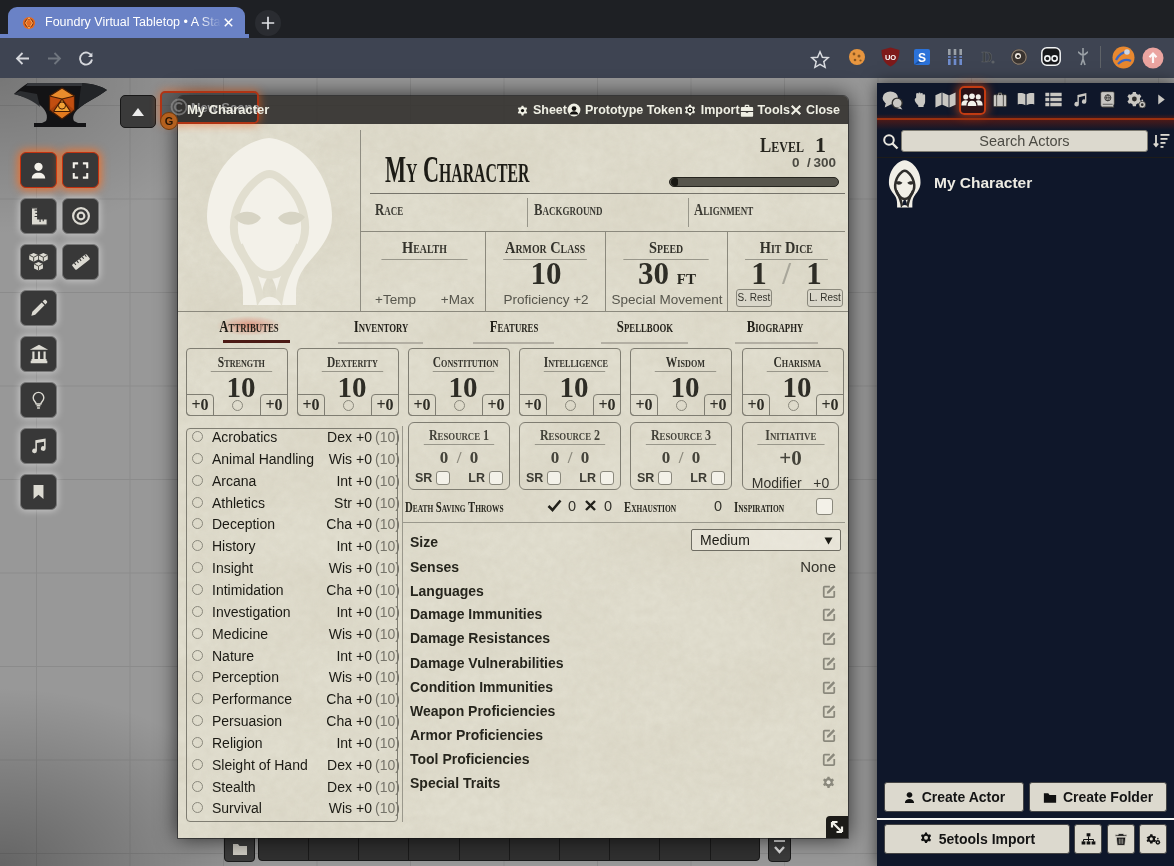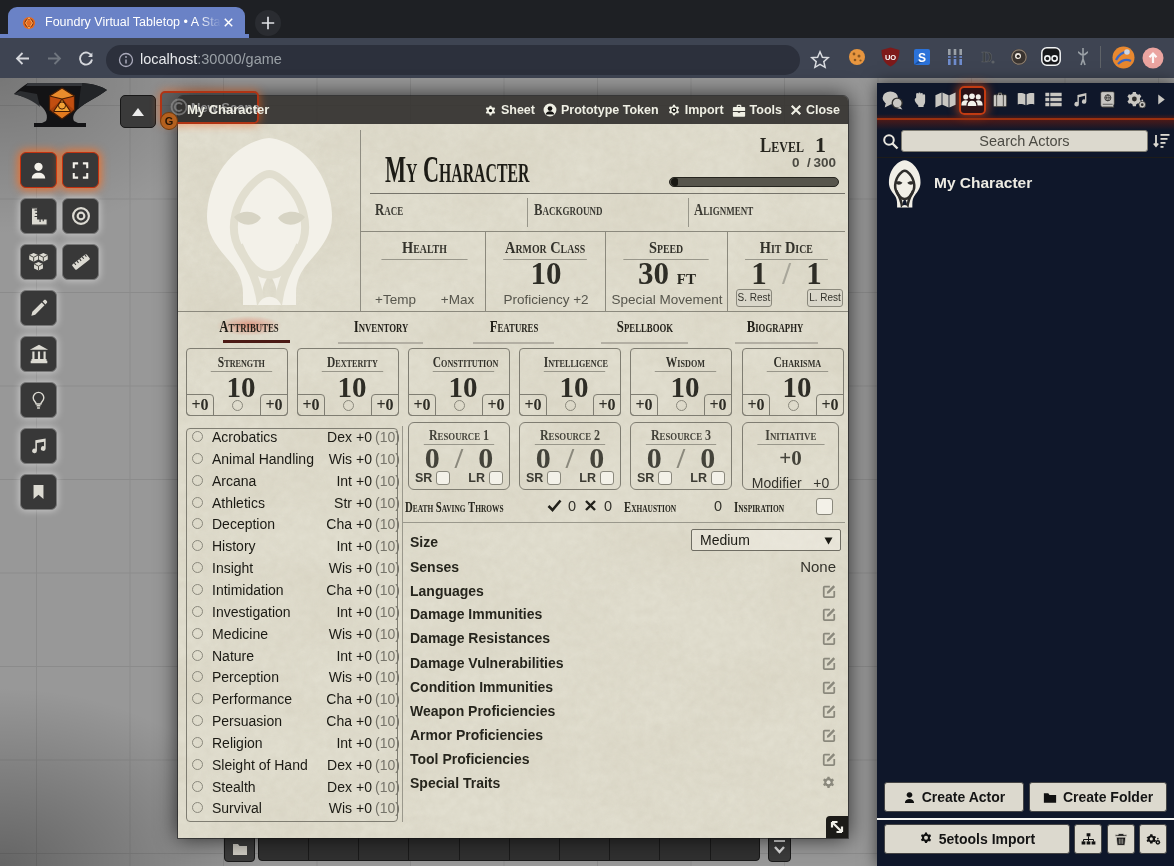--- a/index.html
+++ b/index.html
@@ -57,21 +57,21 @@
 .rbtn{position:absolute;top:193px;width:36px;height:18px;background:#d9d6c9;border:1px solid #8a887c;border-radius:3px;font-size:10px;color:#33322b;text-align:center;line-height:16px;white-space:nowrap;}
 .tabt{position:absolute;top:220px;font-size:17.5px;text-align:center;color:#211f18;transform:scaleX(0.73);white-space:nowrap;}
 .abox{position:absolute;top:252px;width:102px;height:68px;border:1px solid #7f7d72;border-radius:4px;padding-left:8px;}
 .at{margin-top:4px;text-align:center;transform:scaleX(0.74);font-family:"Liberation Serif",serif;font-variant:small-caps;font-weight:bold;font-size:15.5px;color:#33322b;border-bottom:1px solid #98968a;width:90%;margin-left:5%;}
 .av{text-align:center;font-family:"Liberation Serif",serif;font-weight:bold;font-size:29px;color:#2e2d26;line-height:30px;}
 .abox::before{content:"+0";position:absolute;left:-1px;bottom:-1px;width:26px;height:20px;border:1px solid #7f7d72;border-radius:0 4px 0 4px;font-family:"Liberation Serif",serif;font-weight:bold;font-size:16px;color:#2e2d26;text-align:center;line-height:19px;}
 .abox::after{content:"+0";position:absolute;right:-1px;bottom:-1px;width:26px;height:20px;border:1px solid #7f7d72;border-radius:4px 0 4px 0;font-family:"Liberation Serif",serif;font-weight:bold;font-size:16px;color:#2e2d26;text-align:center;line-height:19px;}
 .acirc{position:absolute;left:45px;bottom:4px;width:11px;height:11px;border:1.5px solid #8a887c;border-radius:50%;}
 .rbox{position:absolute;top:326px;width:102px;height:68px;border:1px solid #7f7d72;border-radius:6px;}
 .rt{margin-top:4px;text-align:center;transform:scaleX(0.8);font-family:"Liberation Serif",serif;font-variant:small-caps;font-weight:bold;font-size:15px;color:#44433a;border-bottom:1px solid #98968a;width:88%;margin-left:6%;}
-.rv{text-align:center;font-family:"Liberation Serif",serif;font-weight:bold;font-size:30px;color:#44433a;line-height:26px;}
+.rv{text-align:center;font-family:"Liberation Serif",serif;font-weight:bold;font-size:17px;color:#44433a;line-height:26px;}
 .rf{position:absolute;left:0;bottom:4px;width:100%;display:flex;align-items:center;justify-content:center;gap:4px;font-size:12.5px;font-weight:bold;color:#3c3b33;}
 .rf i{width:14px;height:14px;background:#f3f1e8;border:1px solid #8a887c;border-radius:3px;}
 .skrow{position:absolute;left:10px;width:208px;height:22px;}
 .skrow .c{position:absolute;left:4px;top:4px;width:11px;height:11px;border:1.5px solid #8a887c;border-radius:50%;}
 .skrow .n{position:absolute;left:24px;top:2px;font-size:14px;color:#1b1a14;}
 .skrow .a{position:absolute;left:122px;top:2px;width:42px;font-size:14px;color:#1b1a14;text-align:right;}
 .skrow .m{position:absolute;left:168px;top:2px;width:16px;font-size:14px;color:#1b1a14;text-align:right;}
 .skrow .p{position:absolute;left:186px;top:2px;width:26px;font-size:14px;color:#76746a;text-align:right;}
 .trow{position:absolute;left:232px;width:430px;height:22px;}
 .trow .l{position:absolute;left:0;top:1px;font-size:14px;font-weight:bold;color:#26251d;}
@@ -104,28 +104,20 @@
     <svg class="navic" style="left:15px;top:13px;position:absolute" width="15" height="15" viewBox="0 0 15 15">
         <path d="M14 7.5 H2 M7.5 2 L2 7.5 l5.5 5.5" stroke="#d5d7dc" stroke-width="1.8" fill="none"></path>
       </svg>
     <svg class="navic" style="left:47px;top:13px;position:absolute" width="15" height="15" viewBox="0 0 15 15">
         <path d="M1 7.5 H13 M7.5 2 L13 7.5 l-5.5 5.5" stroke="#70767f" stroke-width="1.8" fill="none"></path>
       </svg>
     <svg class="navic" style="left:78px;top:12px;position:absolute" width="16" height="16" viewBox="0 0 16 16">
         <path d="M13.6 6.2 A6 6 0 1 0 14 9.5" stroke="#d5d7dc" stroke-width="1.9" fill="none"></path>
         <path d="M14.4 2.5 v4.4 h-4.4z" fill="#d5d7dc"></path>
       </svg>
-    <div id="omni">
-      <svg class="i" width="16" height="16" viewBox="0 0 16 16">
-          <circle cx="8" cy="8" r="6.5" stroke="#aab" stroke-width="1.3" fill="none"></circle>
-          <path d="M8 7.5 v4" stroke="#aab" stroke-width="1.5"></path>
-          <circle cx="8" cy="5" r="0.9" fill="#aab"></circle>
-        </svg>
-      <div class="url">localhost<span>:30000/game</span></div>
-    </div>
 
     <svg class="navic" style="left:810px;top:12px;position:absolute" width="20" height="20" viewBox="0 0 20 20">
         <path d="M10 1.8 l2.4 5.4 5.8.5 -4.4 3.9 1.3 5.7 -5.1-3 -5.1 3 1.3-5.7 -4.4-3.9 5.8-.5z" fill="none" stroke="#dadce0" stroke-width="1.5"></path>
       </svg>
   </div>
 
   <div id="exticons">
     <svg class="abs" style="left:848px;top:48px" width="18" height="18" viewBox="0 0 18 18">
         <circle cx="9" cy="9" r="8" fill="#e8963f"></circle>
         <circle cx="6" cy="6" r="1.4" fill="#8a5620"></circle>
@@ -216,21 +208,21 @@
         <div style="position:absolute;left:5px;top:4px;width:11px;height:2px;background:#ddd"></div>
         <svg style="position:absolute;left:4px;top:9px" width="13" height="11" viewBox="0 0 13 11">
           <path d="M2 2 l4.5 5 L11 2" stroke="#ddd" stroke-width="2.4" fill="none"></path>
         </svg>
       </div>
   </div>
 
   <div id="win">
     <div id="whead">
       <span class="wt">My Character</span>
-      <div style="position:absolute;right:8px;top:0;height:28px;display:flex;align-items:center;gap:8px;font-size:12.5px;">
+      <div style="position:absolute;right:8px;top:0;height:28px;display:flex;align-items:center;font-size:12.5px;">
         <span style="display:flex;align-items:center;gap:4px;"><svg width="13" height="13" viewBox="0 0 24 24" fill="#efefe4">
               <path d="M10.3 1 h3.4 l0.5 2.6 a8.5 8.5 0 0 1 2.3 1.3 l2.5-0.9 1.7 3 -2 1.8 a8.5 8.5 0 0 1 0 2.6 l2 1.8 -1.7 3 -2.5-0.9 a8.5 8.5 0 0 1 -2.3 1.3 L13.7 19 h-3.4 l-0.5-2.6 a8.5 8.5 0 0 1 -2.3-1.3 l-2.5 0.9 -1.7-3 2-1.8 a8.5 8.5 0 0 1 0-2.6 l-2-1.8 1.7-3 2.5 0.9 a8.5 8.5 0 0 1 2.3-1.3z" transform="translate(0,2)"></path>
               <circle cx="12" cy="12" r="3" fill="#12110f"></circle>
             </svg>Sheet</span>
         <span style="display:flex;align-items:center;gap:4px;"><svg width="14" height="14" viewBox="0 0 24 24" fill="#efefe4">
               <circle cx="12" cy="12" r="11"></circle>
               <circle cx="12" cy="9.5" r="4" fill="#12110f"></circle>
               <path d="M4.5 19.5 c1-4 4-5.5 7.5-5.5 s6.5 1.5 7.5 5.5" fill="#12110f"></path>
             </svg>Prototype Token</span>
         <span style="display:flex;align-items:center;gap:4px;"><svg width="14" height="14" viewBox="0 0 24 24" fill="#efefe4">

